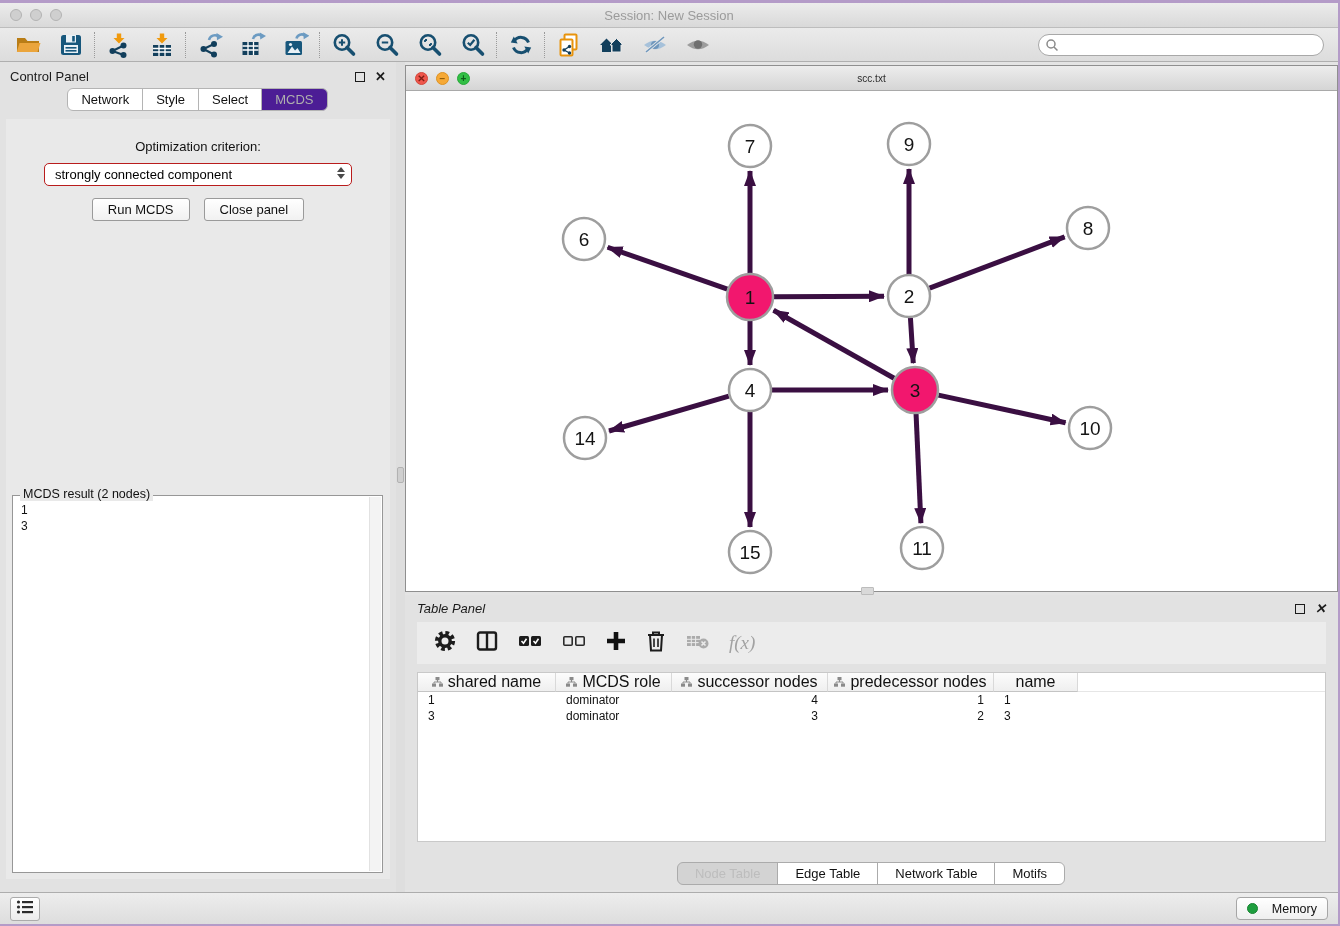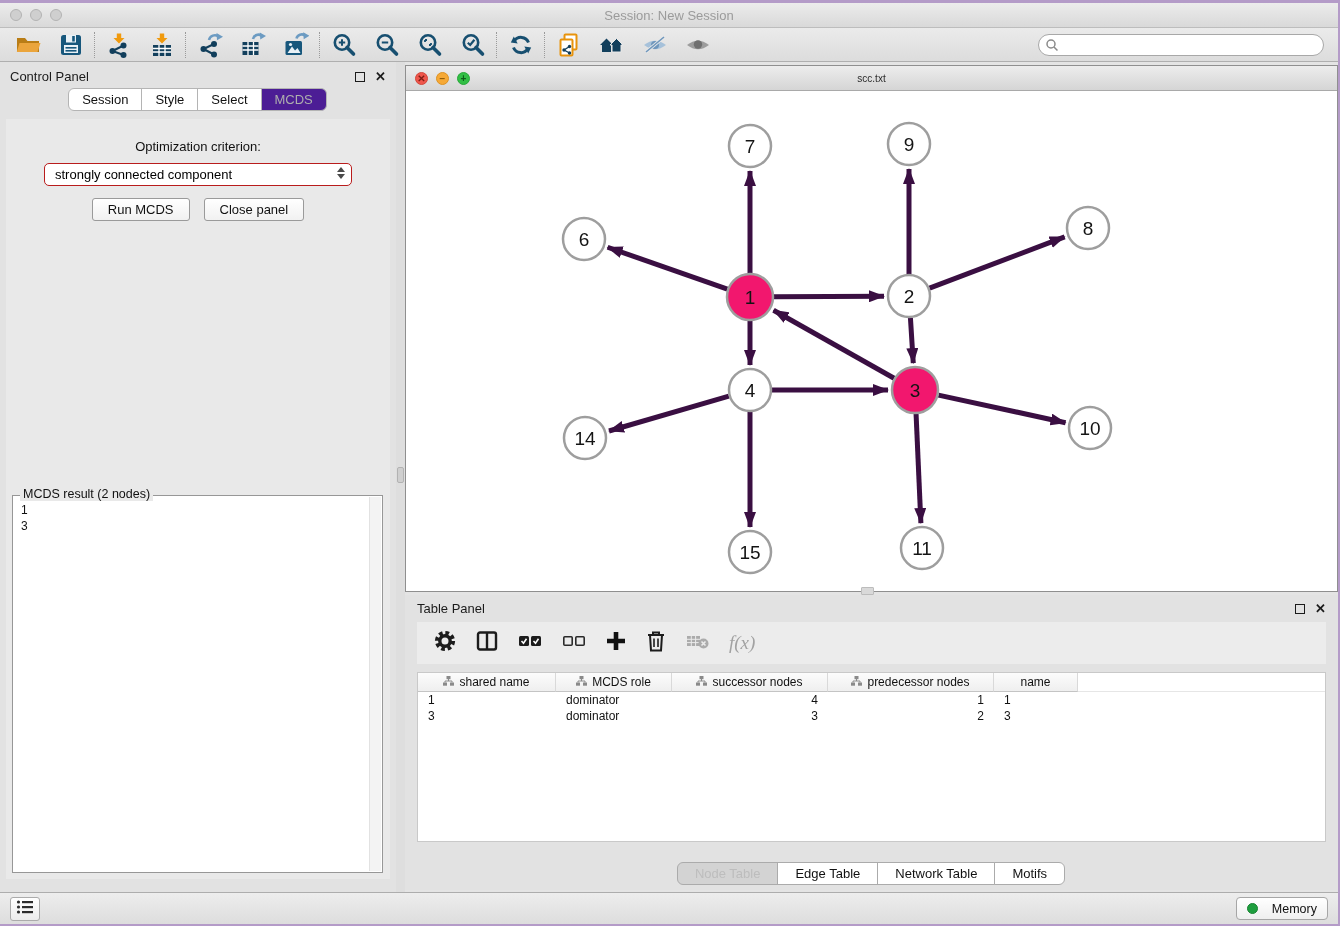--- a/index.html
+++ b/index.html
@@ -67,28 +67,28 @@
   .nwl-close { background:#EF564B; border:1px solid #D2473C; color:#7E1D15; }
   .nwl-min { background:#F6A936; border:1px solid #DD9222; color:#8F5A07; }
   .nwl-zoom { background:#32BF45; border:1px solid #27A839; color:#0E5E1A; }
   .nw-title { position:absolute; left:0; right:0; text-align:center; font-size:10px; color:#2B2B2B; }
   .net-canvas { width:931px; height:500px; display:block; background:#fff; }
   svg text { font-family:"Liberation Sans", sans-serif; }
   .net-grip { position:absolute; bottom:-4px; left:455px; width:13px; height:8px; background:#D9D9D9; border:1px solid #BCBCBC; border-radius:1px; }
 
   
   .table-panel { position:absolute; left:405px; top:595px; width:933px; height:295px; background:#E2E2E2; }
-  .tp-header { display:flex; align-items:center; padding:6px 12px 2px 12px; font-size:13px; color:#1B1B1B; }
+  .tp-header { display:flex; align-items:center; padding:6px 12px 2px 12px; font-size:13px; color:#1B1B1B;font-style:italic; }
   .tp-toolbar { margin:4px 12px 0 12px; height:42px; background:#ECECEC; display:flex; align-items:center; gap:18px; padding-left:16px; }
   .tpbtn { display:flex; align-items:center; justify-content:center; }
   .fx-label { font-family:"Liberation Serif", serif; font-style:italic; color:#A2A2A2; font-size:19px; }
   .data-table { margin:8px 12px 0 12px; height:170px; background:#fff; border:1px solid #C9C9C9; overflow:hidden; }
   .dt-head { display:flex; height:19px; }
   .dt-hcell { background:linear-gradient(#FCFCFC,#EFEFEF); border-right:1px solid #D9D9D9; border-bottom:1px solid #C4C4C4;
-              font-size:12px; color:#111; display:flex; align-items:center; justify-content:center; gap:5px; }
+              font-size:16px; color:#111; display:flex; align-items:center; justify-content:center; gap:5px; }
   .dt-hfill { flex:1; border-bottom:1px solid #E6E6E6; }
   .dt-row { display:flex; height:16px; }
   .dt-cell { font-size:12px; color:#111; line-height:16px; padding:0 10px; overflow:hidden; }
   .tp-tabs { position:absolute; bottom:5px; left:0; right:0; display:flex; justify-content:center; }
   .tp-tab { height:23px; line-height:21px; padding:0 17px; font-size:13px; background:#fff; border:1px solid #ABABAB; margin-left:-1px; color:#111; }
   .tp-tab:first-child { border-radius:6px 0 0 6px; }
   .tp-tab:last-child { border-radius:0 6px 6px 0; }
   .tp-tab.active { background:#D3D3D3; color:#BDBDBD; }
 
   
@@ -287,21 +287,21 @@
     </div>
   </div>
 
   <div class="control-panel">
     <div class="cp-header">
       <span>Control Panel</span>
       <span class="panel-sq"></span>
       <span class="panel-x">✕</span>
     </div>
     <div class="cp-tabs">
-        <div class="cp-tab">Session</div>
+        <div class="cp-tab">Network</div>
         <div class="cp-tab">Style</div>
         <div class="cp-tab">Select</div>
         <div class="cp-tab active">MCDS</div>
       </div>
     <div class="cp-content">
       <div class="opt-label">Optimization criterion:</div>
       <div class="select-box">
         <span>strongly connected component</span>
         <span class="select-stepper">
             <i class="stp-up"></i>

